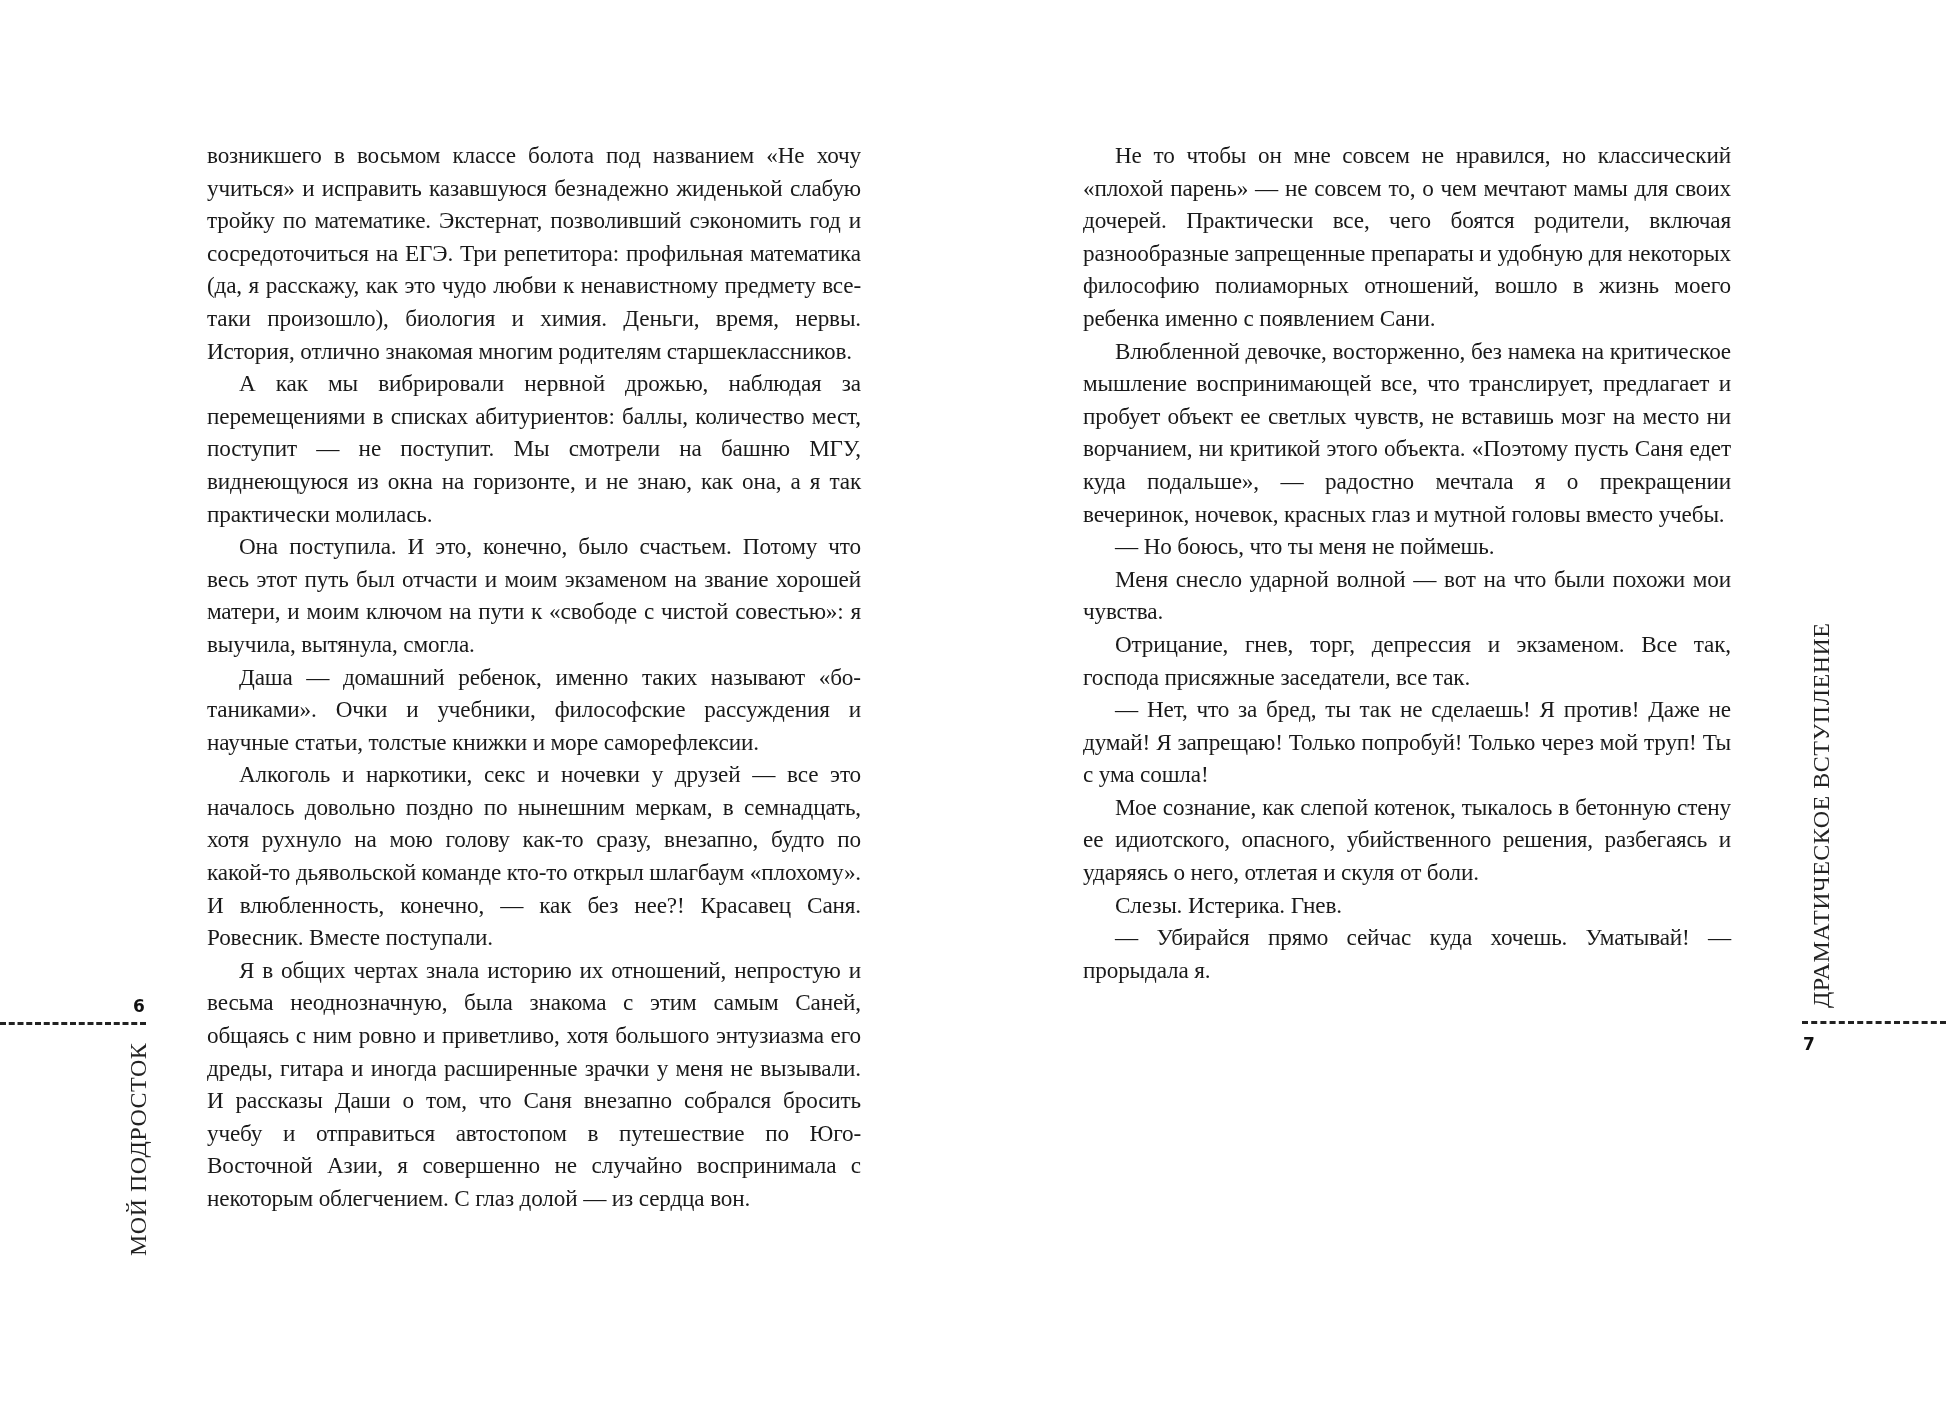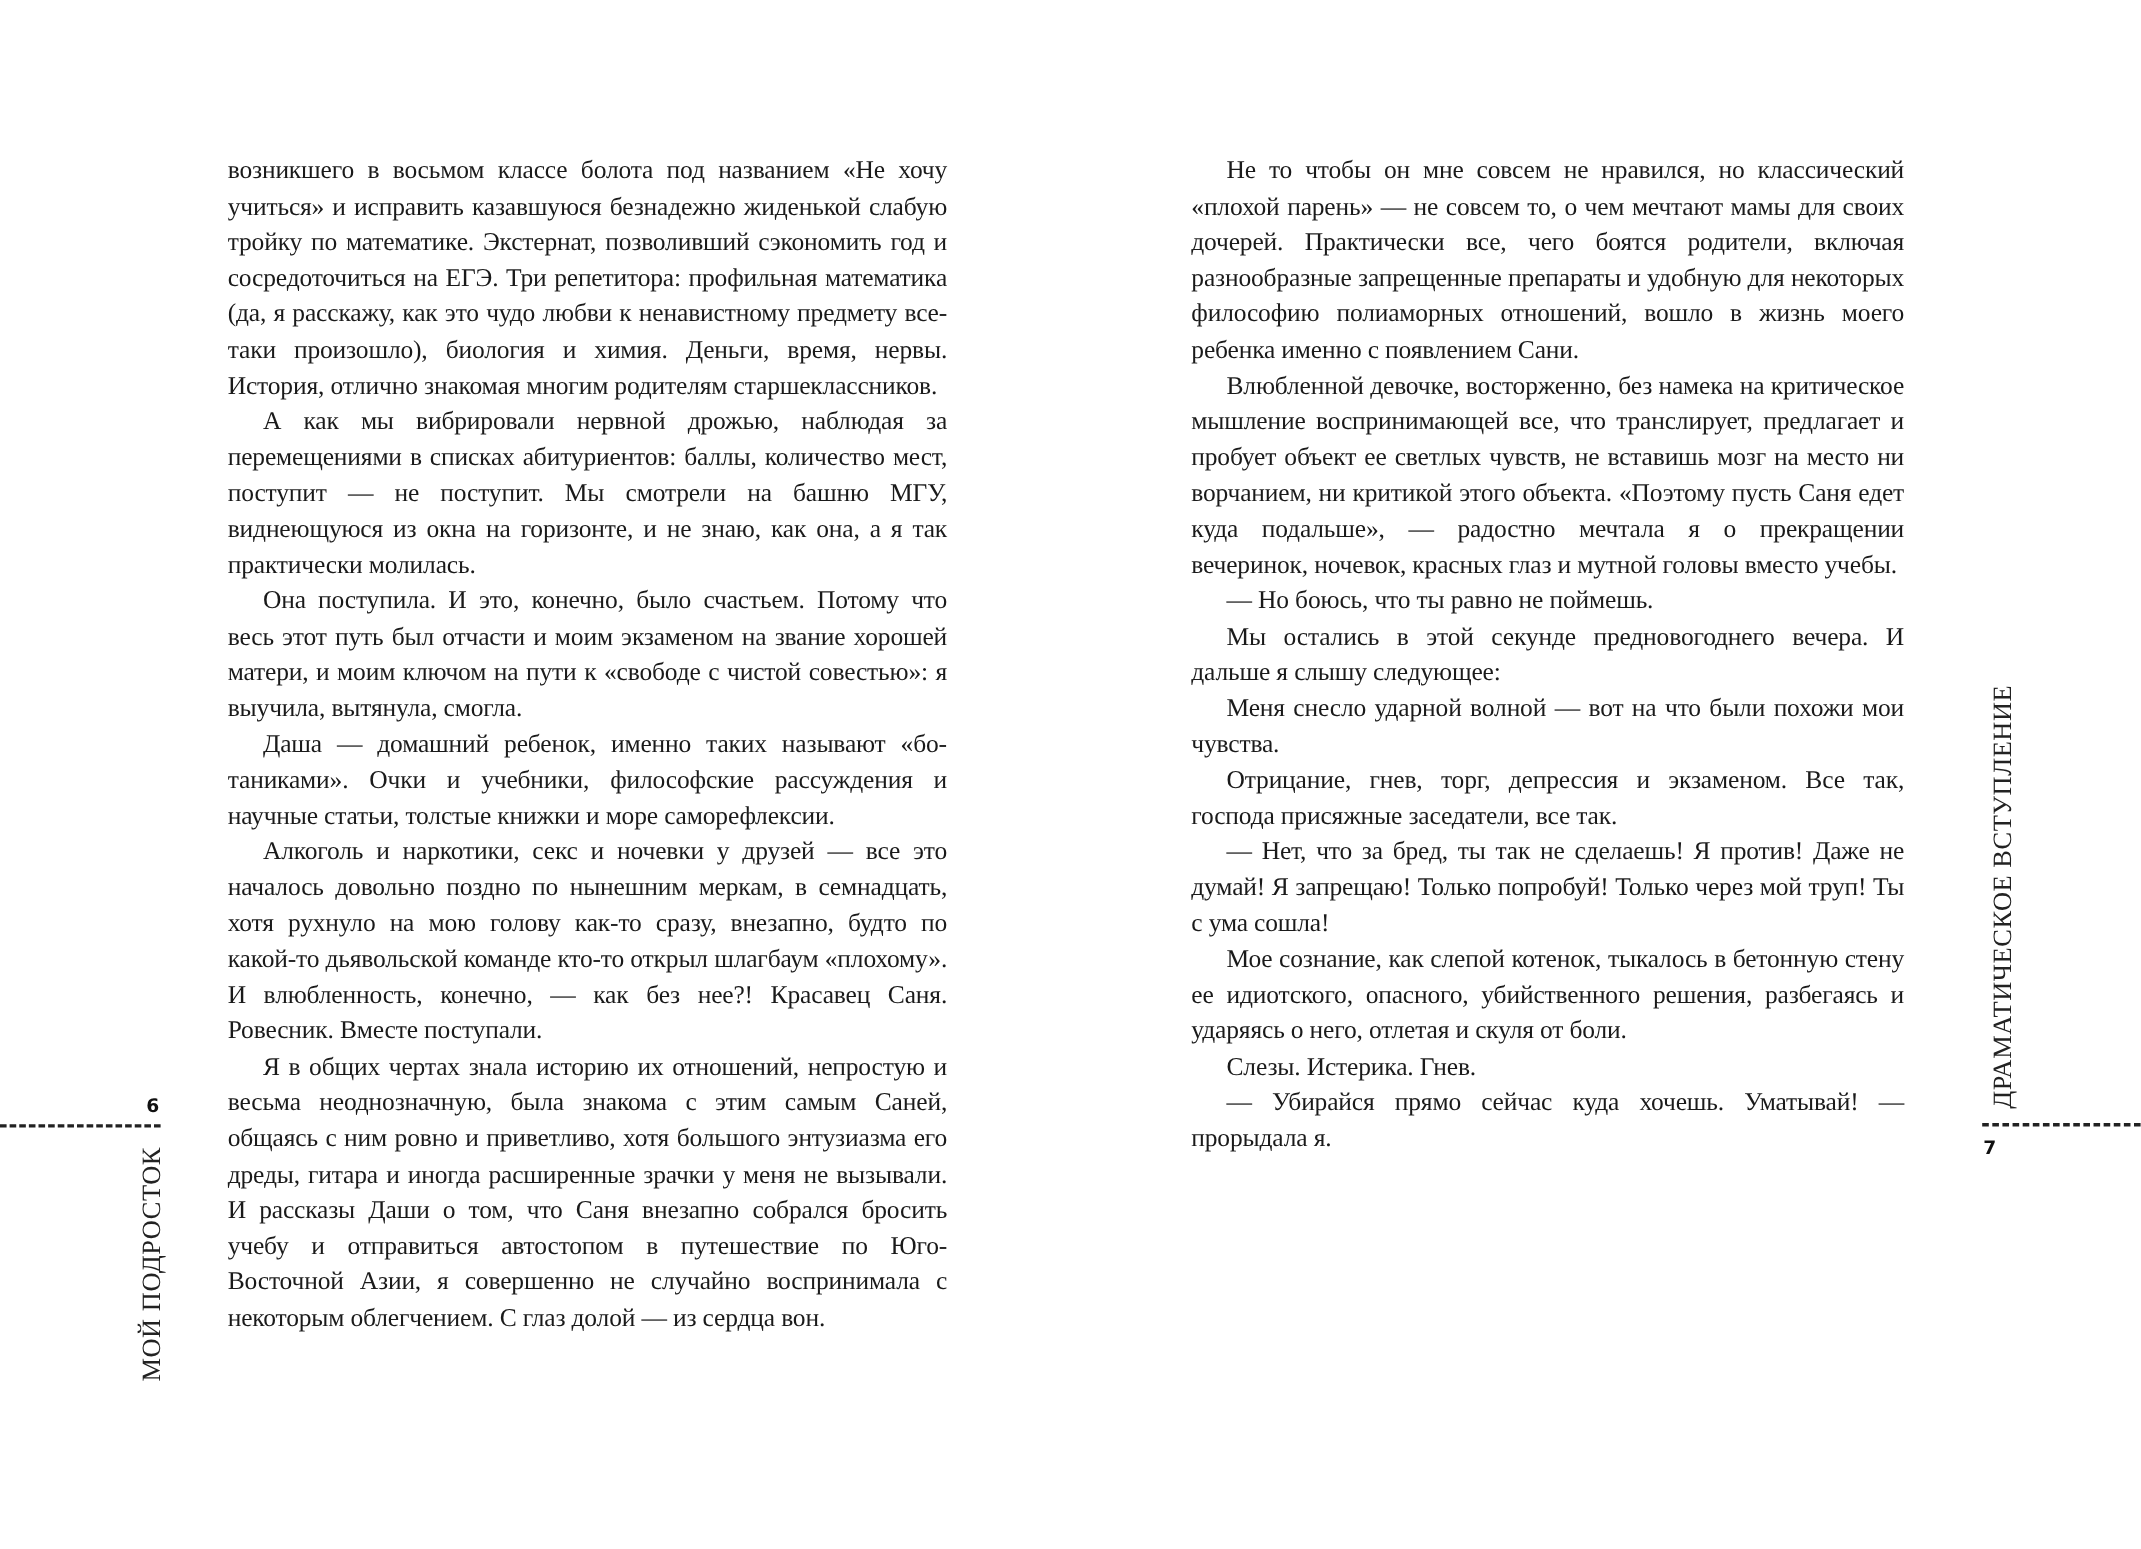--- a/index.html
+++ b/index.html
@@ -48,22 +48,21 @@
   </div>
   <div class="page-num" style="left:133px; top:996px;">6</div>
   <div class="dash-line" style="left:0; top:1022px; width:146px;"></div>
   <div class="run-head" style="left:125px; top:1256px; transform:rotate(-90deg);">МОЙ ПОДРОСТОК</div>
 </div>
 
 <div class="page page-right">
   <div class="text-col">
     <p class="para">Не то чтобы он мне совсем не нравился, но классиче­ский «плохой парень» — не совсем то, о чем мечтают мамы для своих дочерей. Практически все, чего боятся родители, включая разнообразные запрещенные препараты и удобную для некоторых философию полиаморных отношений, вошло в жизнь моего ребенка именно с появлением Сани.</p>
     <p class="para">Влюбленной девочке, восторженно, без намека на крити­ческое мышление воспринимающей все, что транслирует, предлагает и пробует объект ее светлых чувств, не вставишь мозг на место ни ворчанием, ни критикой этого объекта. «Поэтому пусть Саня едет куда подальше», — радостно мечтала я о прекращении вечеринок, ночевок, красных глаз и мутной головы вместо учебы.</p>
-    <p class="para">— Но боюсь, что ты равно не поймешь.</p>
-    <p class="para">Мы остались в этой секунде предновогоднего вечера. И дальше я слышу следующее:</p>
+    <p class="para">— Но боюсь, что ты меня не поймешь.</p>
     <p class="para">Меня снесло ударной волной — вот на что были похожи мои чувства.</p>
     <p class="para">Отрицание, гнев, торг, депрессия и экзаменом. Все так, господа присяжные заседатели, все так.</p>
     <p class="para">— Нет, что за бред, ты так не сделаешь! Я против! Даже не думай! Я запрещаю! Только попробуй! Только через мой труп! Ты с ума сошла!</p>
     <p class="para">Мое сознание, как слепой котенок, тыкалось в бетонную стену ее идиотского, опасного, убийственного решения, раз­бегаясь и ударяясь о него, отлетая и скуля от боли.</p>
     <p class="para">Слезы. Истерика. Гнев.</p>
     <p class="para">— Убирайся прямо сейчас куда хочешь. Уматывай! — прорыдала я.</p>
   </div>
   <div class="run-head" style="left:835px; top:1008px; transform:rotate(-90deg);">ДРАМАТИЧЕСКОЕ ВСТУПЛЕНИЕ</div>
   <div class="dash-line" style="left:829px; top:1021px; width:144px;"></div>
   <div class="page-num" style="left:830px; top:1034px;">7</div>

